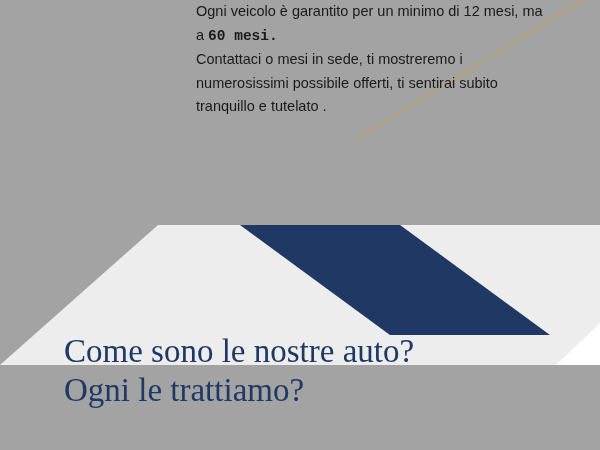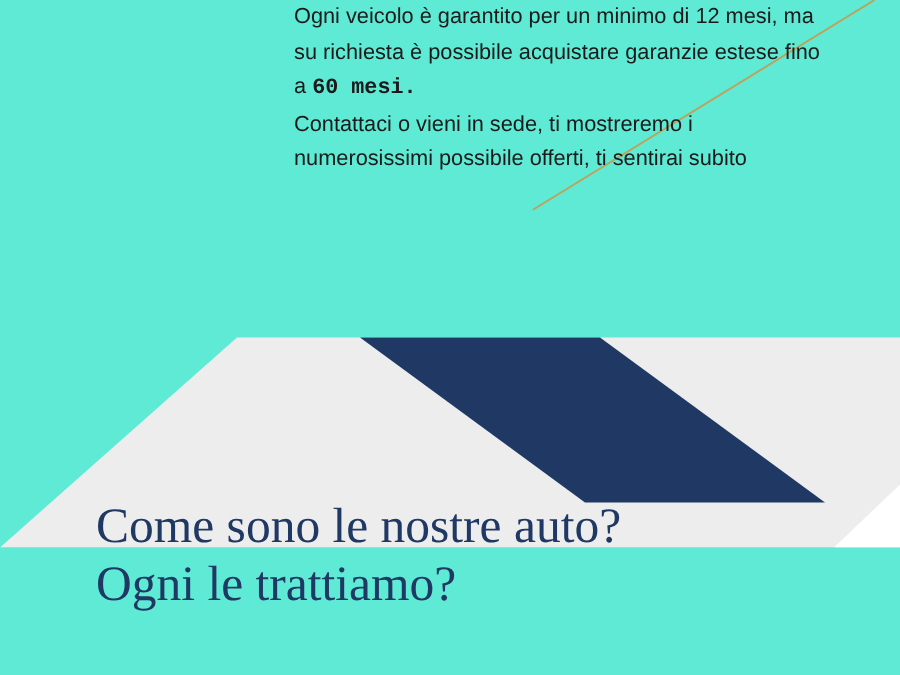--- a/index.html
+++ b/index.html
@@ -11,21 +11,21 @@
     height: 450px;
     background: #ffffff;
     font-family: "Liberation Sans", sans-serif;
     overflow: hidden;
     position: relative;
   }
   .page {
     position: relative;
     width: 600px;
     height: 450px;
-    background: #5eead4;
+    background: #a3a3a3;
     overflow: hidden;
   }
 
   
   .top-text {
     position: absolute;
     left: 196px;
     top: 0px;
     width: 370px;
     font-size: 14.5px;
@@ -83,24 +83,24 @@
 <body>
 
 <div class="page">
 
   <svg class="gold-line" viewBox="0 0 230 150" preserveAspectRatio="none">
     <line x1="228" y1="0" x2="0" y2="140" stroke="#BFA15A" stroke-width="1.3"></line>
   </svg>
 
   <div class="top-text">
     <p>Ogni veicolo è garantito per un minimo di 12 mesi, ma</p>
-    <p>su richiesta è possibile acquistare garanzie estese fino</p>
     <p><span>a </span><span class="b">60 mesi.</span></p>
-    <p>Contattaci o vieni in sede, ti mostreremo i</p>
+    <p>Contattaci o mesi in sede, ti mostreremo i</p>
     <p>numerosissimi possibile offerti, ti sentirai subito</p>
+    <p>tranquillo e tutelato .</p>
   </div>
 
   <svg class="band-wrap" viewBox="0 0 600 160" preserveAspectRatio="none">
 
     <polygon points="158,20 600,20 600,160 0,160" fill="#EDEDED"></polygon>
 
     <polygon points="240,20 400,20 550,130 390,130" fill="#1F3864"></polygon>
 
     <polygon points="600,118 600,160 556,160" fill="#ffffff"></polygon>
   </svg>

